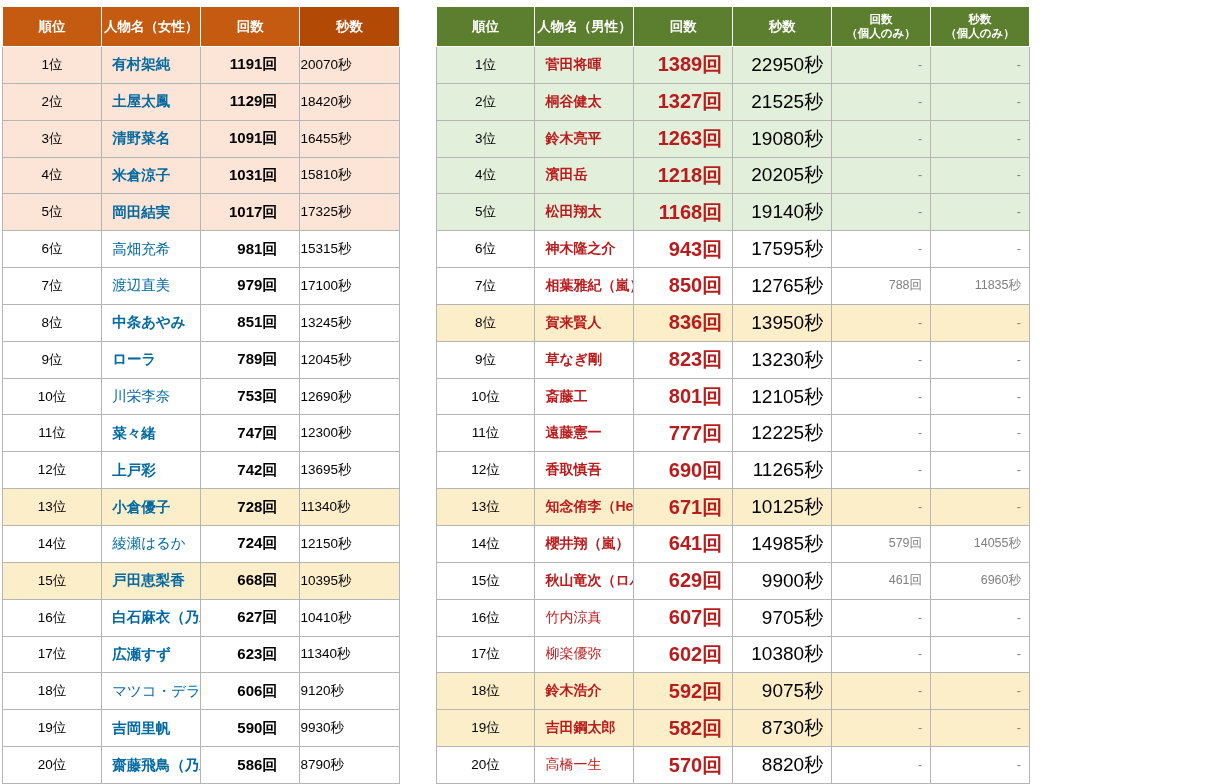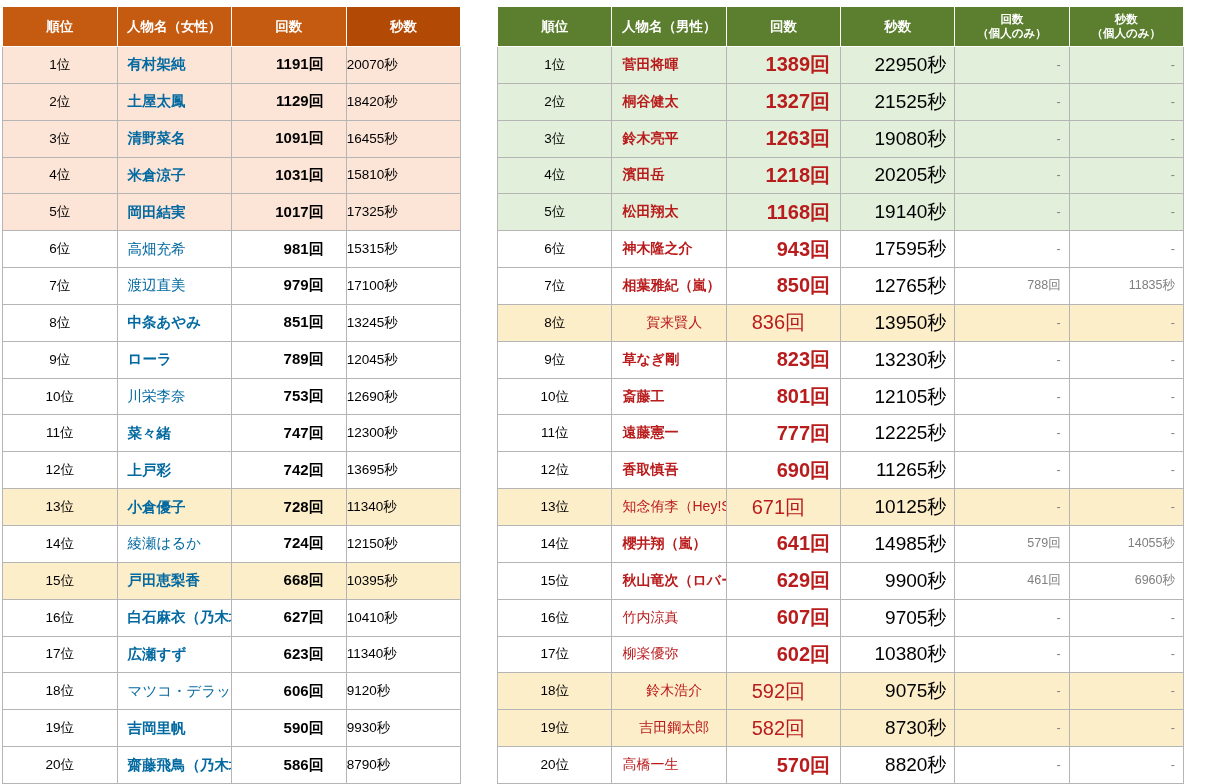--- a/index.html
+++ b/index.html
@@ -4,21 +4,21 @@
 <style>
   * { box-sizing: border-box; }
   html, body {
     margin: 0; padding: 0;
     width: 1206px; height: 784px;
     background: #ffffff;
     font-family: "Liberation Sans", sans-serif;
   }
   .page {
     position: relative;
-    width: 1184px; height: 784px;
+    width: 1030px; height: 784px;
     display: flex;
     gap: 36px;
     padding: 6px 0 0 0;
   }
   table {
     border-collapse: collapse;
     table-layout: fixed;
   }
   th, td {
     border: 1px solid #b5b5b5;
@@ -96,21 +96,21 @@
   .tbl-male td.c-cnt2,
   .tbl-male td.c-sec2 {
     width: 96px; text-align: right; padding-right: 8px;
     font-size: 12.5px; color: #808080;
   }
   .tbl-male tr.tint td { background: #e2efda; }
   .tbl-male tr.tint td.c-name,
   .tbl-male tr.tint td.c-cnt { font-weight: bold; }
   .tbl-male tr.hl td { background: #fdeeca; }
   .tbl-male tr.hl td.c-name,
-  .tbl-male tr.hl td.c-cnt { font-weight: normal; text-align: center; }
+  .tbl-male tr.hl td.c-cnt { font-weight: bold; }
   .tbl-male tr.bold-name td.c-name { font-weight: bold; }
 </style>
 </head>
 <body>
 
 <div class="page">
 
   <table class="tbl-female">
     <thead>
       <tr>

